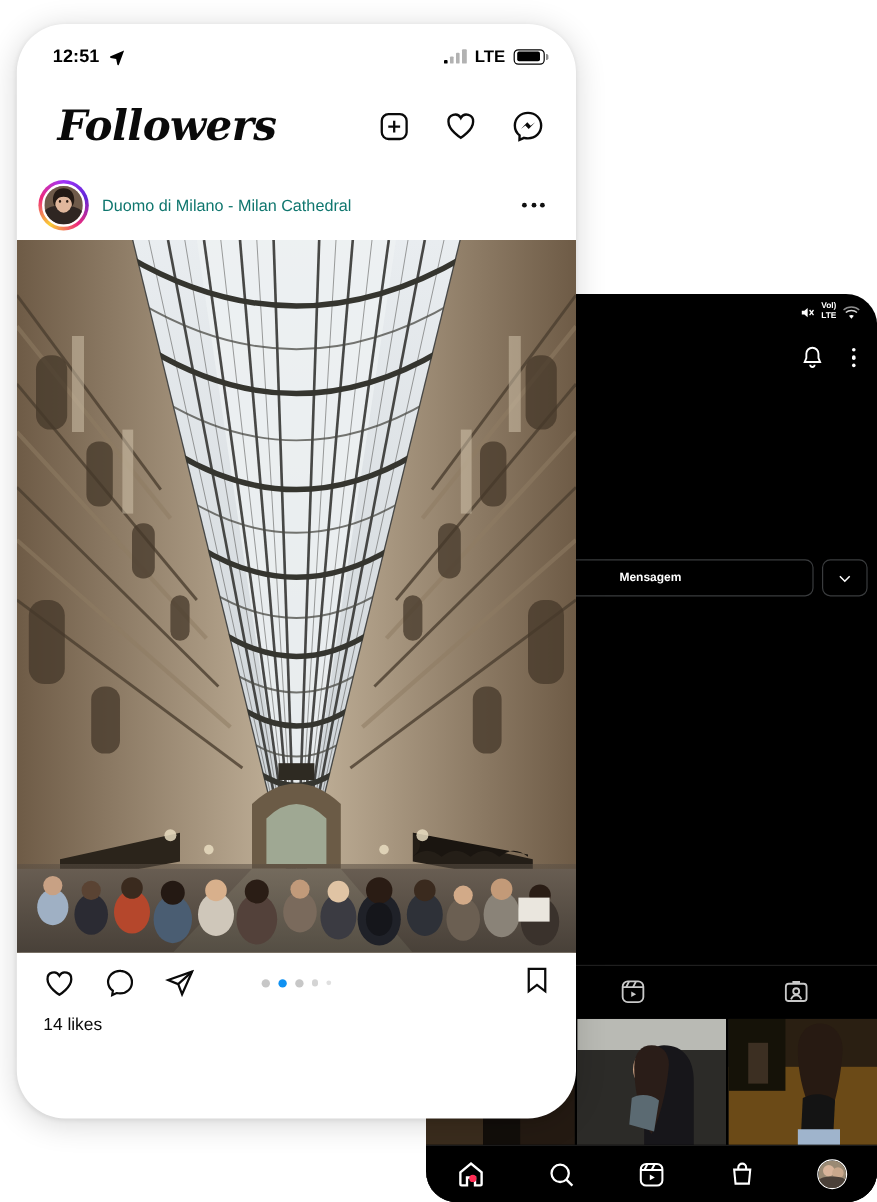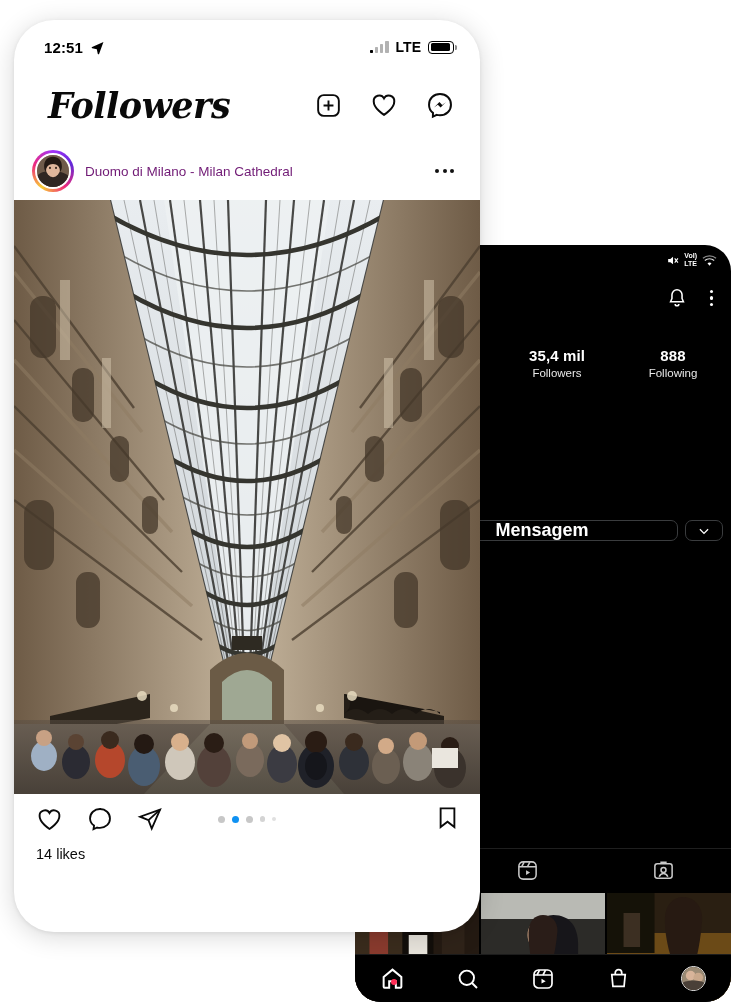--- a/index.html
+++ b/index.html
@@ -43,22 +43,22 @@
 
   .and-bio {
     color: #fff; font-size: 11.5px; padding: 0 0 0 8px; margin-top: 112px;
     white-space: nowrap; overflow: hidden;
   }
 
   .and-actions {
     display: flex; gap: 7px; padding: 0 8px 0 0; margin-top: 17px; margin-left: -42px;
   }
   .btn-dark {
-    height: 21px; border: 1px solid #3a3c3e; border-radius: 7px;
-    background: #000; color: #fff; font-size: 18px; font-weight: 700;
+    height: 31px; border: 1px solid #3a3c3e; border-radius: 7px;
+    background: #000; color: #fff; font-size: 10px; font-weight: 700;
     display: flex; align-items: center; justify-content: center;
     font-family: "Liberation Sans", sans-serif;
   }
   .btn-follow { width: 86px; border-color: #54585b; }
   .btn-message { flex: 1; }
   .btn-chevron { width: 38px; }
 
   .and-highlights {
     display: flex; gap: 11px; padding-left: 6px; margin-top: 22px; margin-left: -44px; flex-direction: column;
   }
@@ -145,21 +145,21 @@
     width: 42px; height: 42px; border-radius: 50%; flex: none;
     background: conic-gradient(from 215deg, #f9ce34, #ee2a7b, #a134f9, #6228d7, #ee2a7b, #f9ce34);
     display: flex; align-items: center; justify-content: center;
   }
   .avatar-in {
     width: 36px; height: 36px; border-radius: 50%; overflow: hidden;
     border: 2px solid #fff; position: relative; background: #caa;
   }
   .post-meta { flex: 1; min-width: 0; }
   .p-user { font-size: 14.5px; font-weight: 700; color: #0a0a0a; line-height: 18px; }
-  .p-loc { font-size: 13.5px; color: #701a75; line-height: 18px; margin-top: 1px; }
+  .p-loc { font-size: 13.5px; color: #0f766e; line-height: 18px; margin-top: 1px; }
   .p-dots { display: flex; gap: 3.5px; padding: 6px; }
   .p-dots i { width: 4px; height: 4px; border-radius: 50%; background: #111; display: block; }
 
   .post-photo { position: relative; width: 100%; height: 594px; overflow: hidden; background: #8a8070; }
 
   .post-actions {
     height: 50px; display: flex; align-items: center; padding: 0 20px 0 22px; position: relative;
   }
   .pa-left { display: flex; align-items: center; gap: 24px; }
   .pa-dots {
@@ -204,34 +204,20 @@
         <path d="M12 3a5.5 5.5 0 0 0-5.5 5.5v4L5 16h14l-1.5-3.5v-4A5.5 5.5 0 0 0 12 3z"></path>
         <path d="M10 18.5a2 2 0 0 0 4 0"></path>
       </svg>
       <div class="ic-kebab">
         <i></i>
           <i></i>
           <i></i>
       </div>
     </div>
 
-    <div class="and-stats">
-      <div class="stat">
-        <div class="num">9</div>
-        <div class="lbl">Posts</div>
-      </div>
-      <div class="stat">
-        <div class="num">35,4 mil</div>
-        <div class="lbl">Followers</div>
-      </div>
-      <div class="stat">
-        <div class="num">888</div>
-        <div class="lbl">Following</div>
-      </div>
-    </div>
 
     <div class="and-bio">
       <span>a e petzingerx</span>
     </div>
 
     <div class="and-actions">
       <div class="btn-dark btn-follow"></div>
       <div class="btn-dark btn-message">Mensagem</div>
       <div class="btn-dark btn-chevron">
         <svg width="14" height="14" viewBox="0 0 24 24" fill="none" stroke="#fff" stroke-width="2.2">

